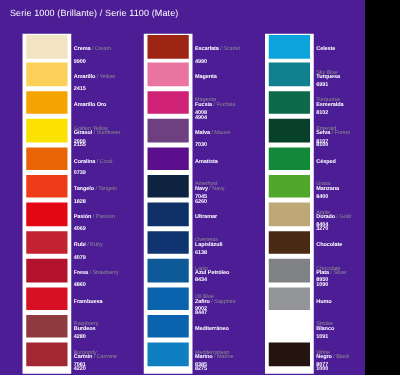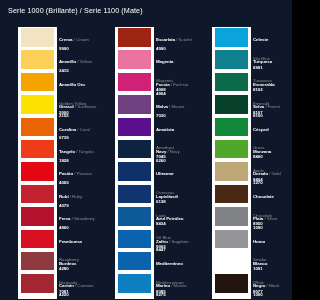--- a/index.html
+++ b/index.html
@@ -11,21 +11,21 @@
     width: 292px;
     height: 300px;
     overflow: hidden;
     font-family: "Liberation Sans", sans-serif;
     color: #ffffff;
   }
   #chart-root {
     position: relative;
     width: 292px;
     height: 300px;
-    background: #0f172a;
+    background: #4c1d95;
   }
   #chart-title {
     position: absolute;
     left: 8px;
     top: 6px;
     font-size: 7.2px;
     letter-spacing: 0.1px;
     color: #ffffff;
     white-space: nowrap;
   }

